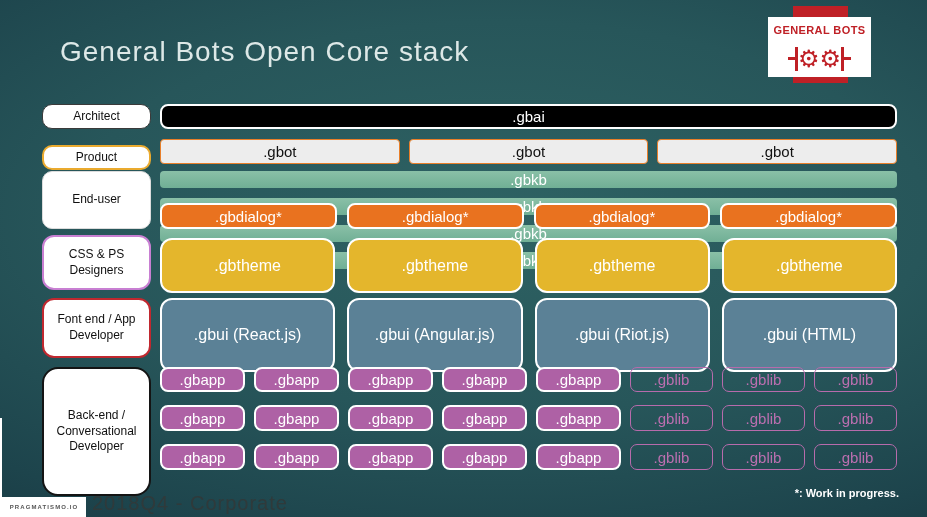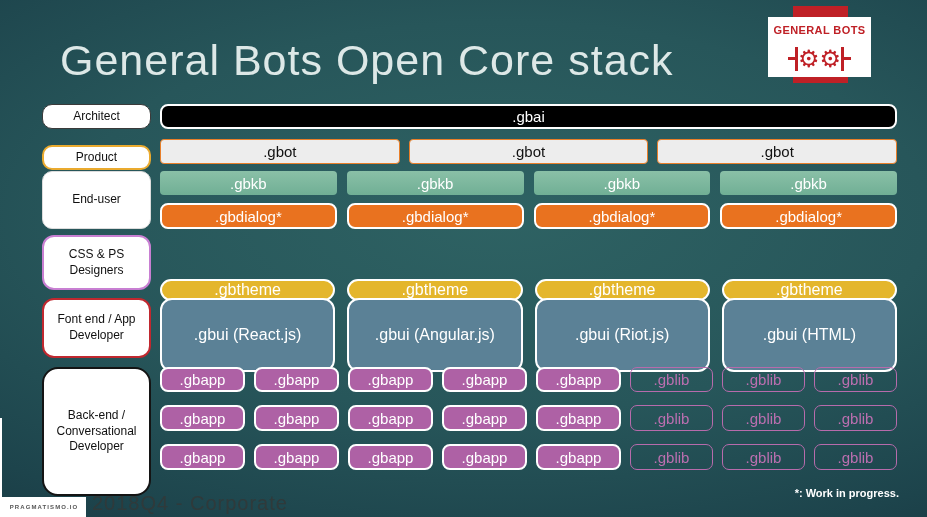--- a/index.html
+++ b/index.html
@@ -6,21 +6,21 @@
   .slide {
     position:relative; width:927px; height:517px; overflow:hidden;
     font-family:"Liberation Sans", sans-serif;
     background:
       radial-gradient(ellipse 110% 90% at 54% 42%, #2e6263 0%, #27565a 42%, #1d444c 72%, #152f39 100%);
   }
   .edge-line { position:absolute; left:0; top:418px; width:2px; height:99px; background:#ffffff; }
 
   .title {
     position:absolute; left:60px; top:36px; margin:0;
-    font-size:43px; font-weight:300; letter-spacing:1px; color:#dde8e7;
+    font-size:28px; font-weight:300; letter-spacing:1px; color:#dde8e7;
   }
 
   
   .logo-stripe { position:absolute; left:793px; top:6px; width:55px; height:77px; background:#bf2026; }
   .logo-card {
     position:absolute; left:768px; top:17px; width:103px; height:60px; background:#ffffff;
     display:flex; flex-direction:column; align-items:center; justify-content:center; gap:11px;
   }
   .logo-text { color:#bf2026; font-size:11px; font-weight:700; letter-spacing:0.4px; }
   .logo-gears { display:flex; align-items:center; justify-content:center; line-height:1; }
@@ -38,23 +38,23 @@
   .lbl-product   { top:145px; height:25px; border:2px solid #eaaa2e; }
   .lbl-enduser   { top:171px; height:58px; border:1px solid #dcdcdc; }
   .lbl-designers { top:235px; height:55px; border:2px solid #c87fd2; border-radius:12px; }
   .lbl-frontend  { top:298px; height:60px; border:2px solid #c0282f; border-radius:12px; }
   .lbl-backend   { top:367px; height:129px; border:2px solid #141414; border-radius:16px; }
 
   
   .row { position:absolute; left:160px; width:737px; display:flex; gap:9px; box-sizing:border-box; }
   .row-gbai    { top:104px; height:25px; }
   .row-gbot    { top:139px; height:25px; }
-  .row-gbkb    { top:171px; height:24px; gap:10px; }
+  .row-gbkb    { top:171px; height:24px; gap:10px;flex-direction:column; }
   .row-gbdialog{ top:203px; height:26px; gap:10px; }
-  .row-gbtheme { top:246px; height:55px; gap:12px;align-items:flex-end; }
+  .row-gbtheme { top:238px; height:55px; gap:12px; }
   .row-gbui    { top:298px; height:74px; gap:12px; }
   .row-app-1   { top:367px; height:25px; }
   .row-app-2   { top:405px; height:26px; }
   .row-app-3   { top:444px; height:26px; }
 
   .box {
     flex:1; display:flex; align-items:center; justify-content:center;
     color:#ffffff; font-size:15px; box-sizing:border-box; white-space:nowrap;
   }
   .gbai    { background:#000000; border:2px solid #ffffff; border-radius:8px; }

